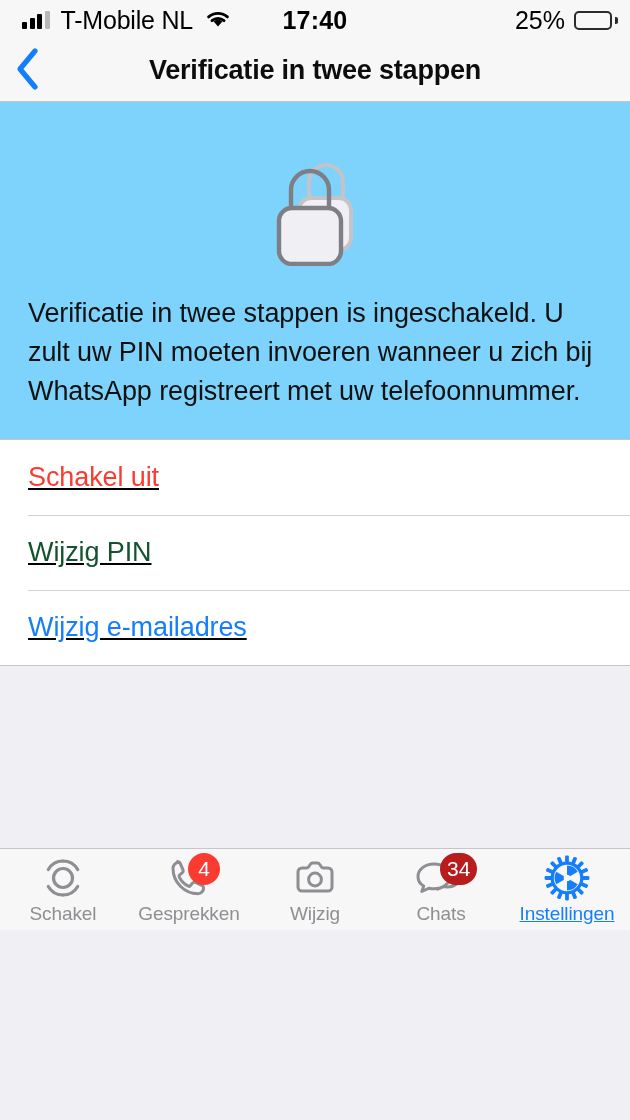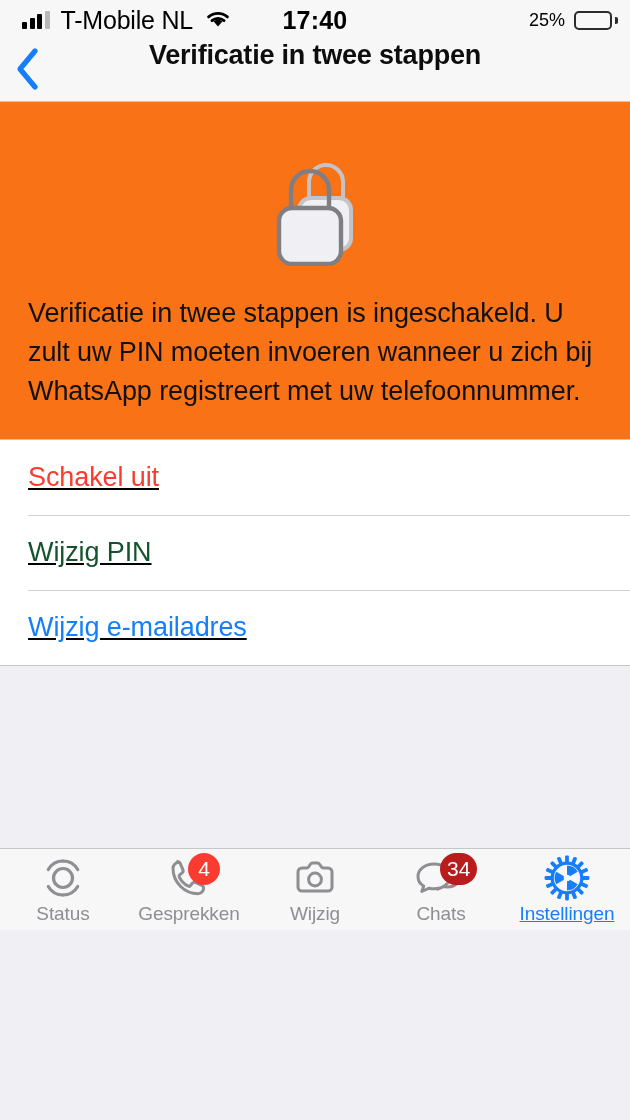--- a/index.html
+++ b/index.html
@@ -33,21 +33,21 @@
     position:absolute; left:0; right:0; top:0; bottom:0;
     display:flex; align-items:center; justify-content:center;
     pointer-events:none;
     text-align:right;
   }
   .sb-time { font-size:25px; font-weight:bold; letter-spacing:0.2px; }
   .sb-right {
     position:absolute; right:16px; top:0; bottom:0;
     display:flex; align-items:center; gap:9px;
   }
-  .sb-batt-pct { font-size:18px;text-align:center; }
+  .sb-batt-pct { font-size:25px;text-align:center; }
 
   
   .signal { display:flex; align-items:flex-end; gap:2.5px; height:18px; }
   .signal i { display:block; width:5px; background:#000; border-radius:1px; }
   .signal i:nth-child(1){ height:7px; }
   .signal i:nth-child(2){ height:11px; }
   .signal i:nth-child(3){ height:15px; }
   .signal i:nth-child(4){ height:18px; background:#B8B8BC; }
 
   
@@ -61,41 +61,41 @@
     position:absolute; right:-3.5px; top:6px;
     width:3px; height:7px; background:#2b2b2b;
     border-radius:0 2px 2px 0;
   }
 
   
   .navbar {
     height:62px; flex:0 0 62px;
     background:#F7F7F7;
     position:relative;
-    display:flex; 
+    display:flex; align-items:center;
     border-bottom:1px solid #C6C6CA;
   }
   .nav-back {
     position:absolute; left:14px; top:0; bottom:0;
     width:60px;
     display:flex; align-items:center; justify-content:flex-start;
     cursor:pointer; background:transparent; border:none;
   }
   .chev { display:block; }
   .nav-title {
     width:100%; text-align:center;
     font-size:27px; font-weight:bold;
     color:#0d0d0d; letter-spacing:-0.2px;
   }
 
   
   .content { flex:1 1 auto; display:flex; flex-direction:column; min-height:0; }
 
   .hero {
-    background:#f97316;
+    background:#7dd3fc;
     display:flex; flex-direction:column; align-items:center;
     padding-top:44px;
   }
   .hero-icon { width:120px; height:120px; }
   .hero-text {
     margin-top:28px;
     padding:0 28px 0 28px;
     font-size:27px;
     line-height:1.44;
     color:#111;
@@ -241,21 +241,21 @@
       <div class="tab">
         <div class="tab-icon-wrap">
           <svg width="46" height="46" viewBox="0 0 46 46" aria-hidden="true">
        <circle cx="23" cy="23" r="9.5" stroke="#8E8E93" stroke-width="3.2" fill="none"></circle>
        <path d="M23 6 a17 17 0 0 1 14.7 8.5" stroke="#8E8E93" stroke-width="3.2" fill="none" stroke-linecap="round"></path>
        <path d="M37.7 31.5 a17 17 0 0 1 -14.7 8.5" stroke="#8E8E93" stroke-width="3.2" fill="none" stroke-linecap="round"></path>
        <path d="M23 40 a17 17 0 0 1 -14.7 -8.5" stroke="#8E8E93" stroke-width="3.2" fill="none" stroke-linecap="round"></path>
        <path d="M8.3 14.5 a17 17 0 0 1 14.7 -8.5" stroke="#8E8E93" stroke-width="3.2" fill="none" stroke-linecap="round"></path>
      </svg>
         </div>
-        <div class="tab-label">Status</div>
+        <div class="tab-label">Schakel</div>
       </div>
       <div class="tab">
         <div class="tab-icon-wrap">
           <svg width="46" height="46" viewBox="0 0 46 46" aria-hidden="true">
        <path d="M12.5 7.5 c-3 0 -5.5 2.6 -5.5 5.8 0 14 11.4 25.4 25 25.4 3.1 0 5.6 -2.6 5.6 -5.7 0
                 -1.3 -.7 -2.2 -1.8 -2.7 l-6.3 -2.8 c-1.2 -.5 -2.4 -.2 -3.2 .8 l-2 2.4 c-.5 .6 -1.2 .8
                 -1.9 .5 -4.1 -2 -7.3 -5.3 -9.2 -9.4 -.3 -.7 -.1 -1.4 .5 -1.9 l2.4 -2 c1 -.8 1.3 -2.1 .8 -3.3
                 l-2.8 -6.4 c-.5 -1.1 -1.4 -1.7 -2.6 -1.7 z" stroke="#8E8E93" stroke-width="3" fill="none" stroke-linejoin="round"></path>
      </svg>
           <span class="badge" style="background: rgb(251, 59, 48);">4</span>

